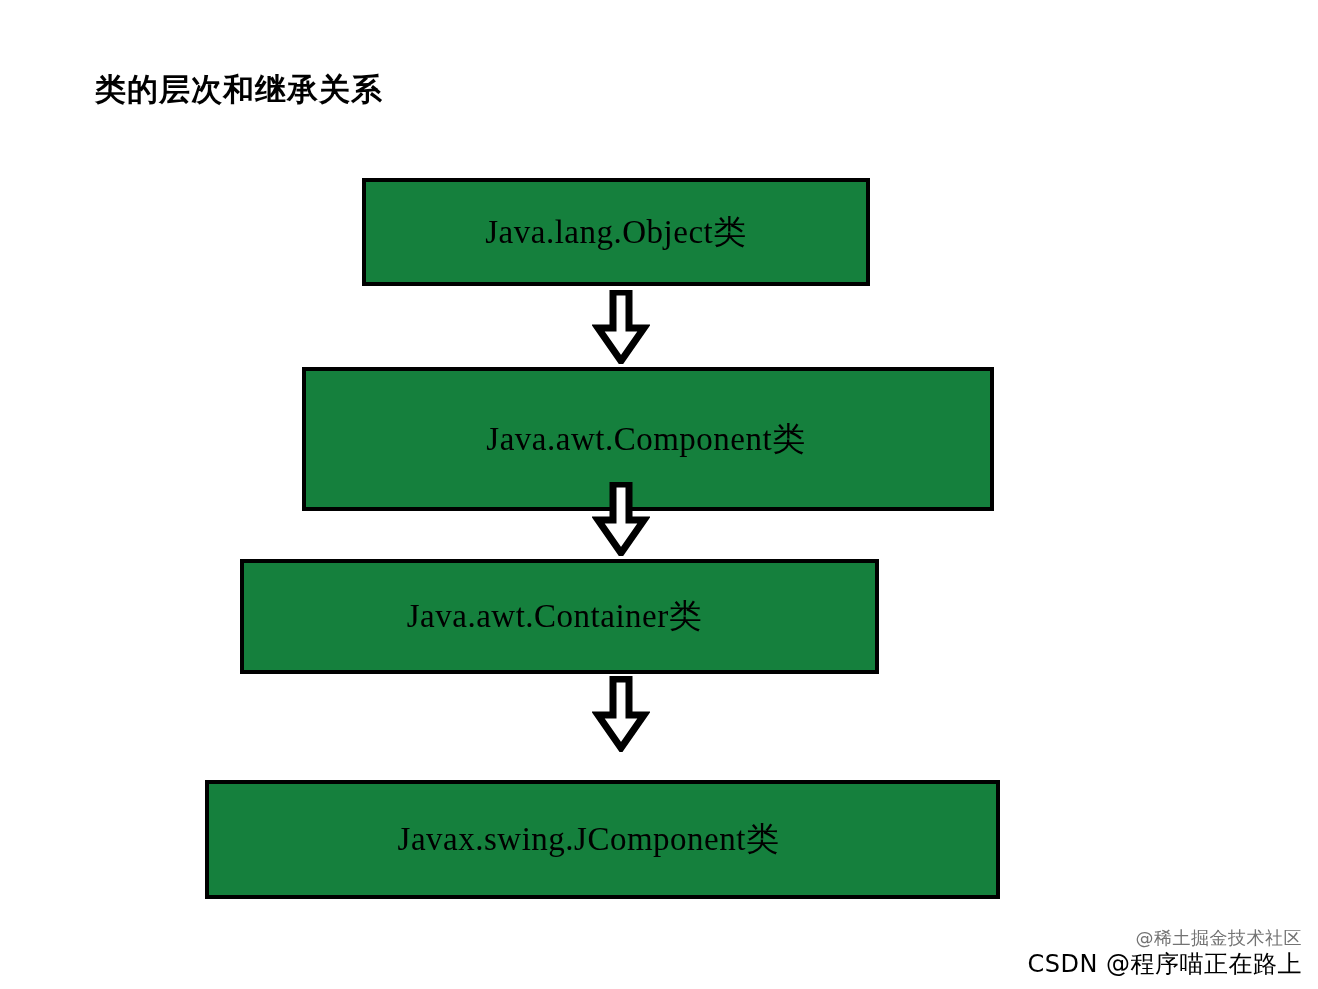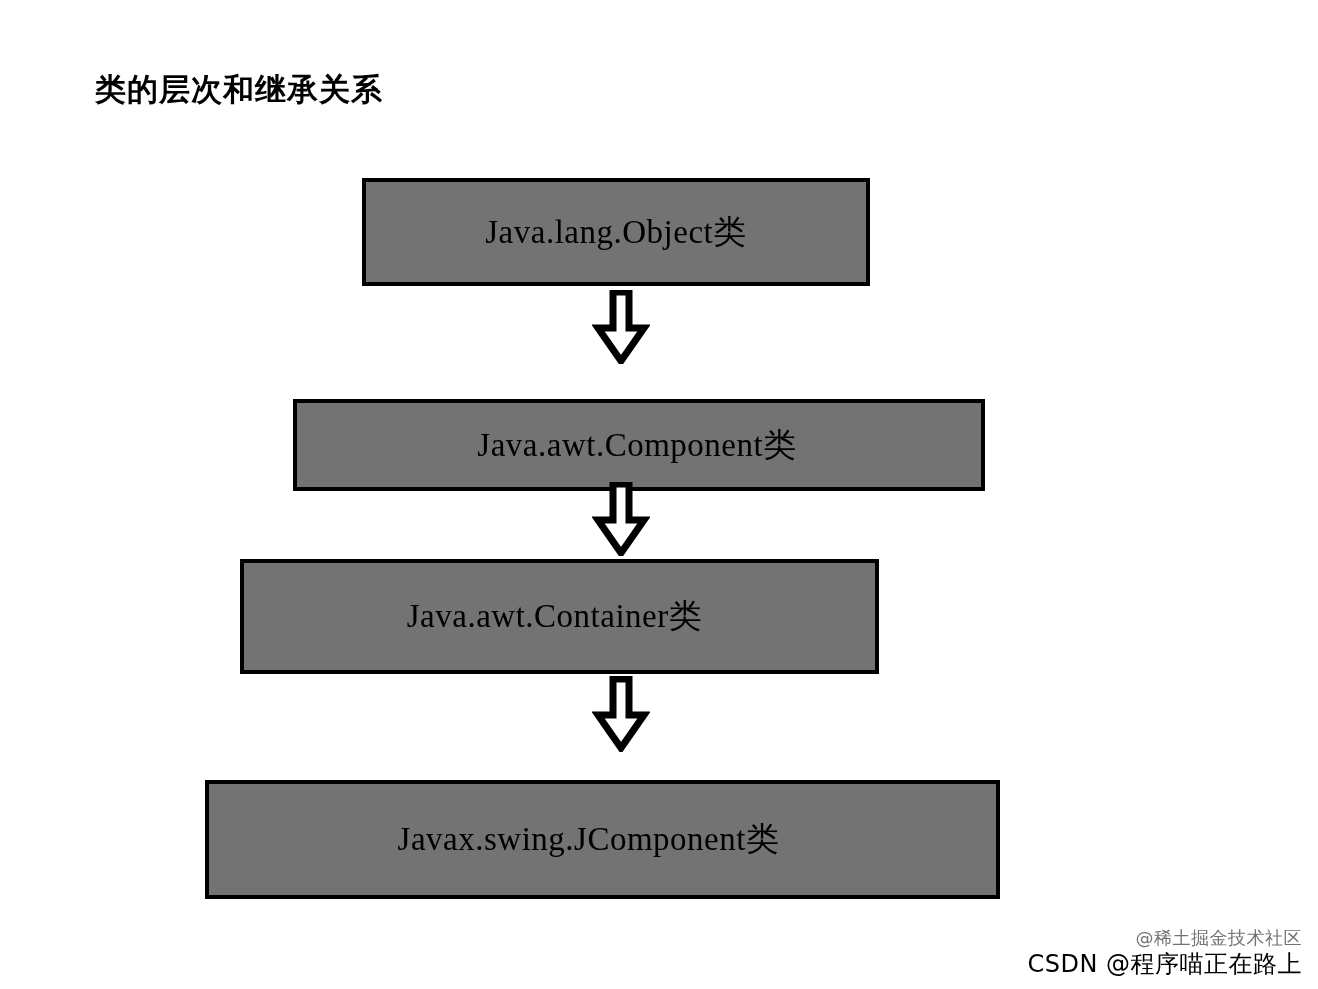--- a/index.html
+++ b/index.html
@@ -31,21 +31,21 @@
     color: #000000;
     letter-spacing: 1px;
     white-space: nowrap;
     line-height: 1.1;
   }
 
   
   .node-box {
     position: absolute;
     box-sizing: border-box;
-    background: #737373;
+    background: #15803d;
     border: 4px solid #000000;
     display: flex;
     align-items: center;
     justify-content: center;
   }
   .node-label {
     font-family: "Liberation Serif", "DejaVu Serif", serif;
     font-size: 33px;
     font-weight: 400;
     color: #000000;
@@ -53,21 +53,21 @@
     letter-spacing: 0.5px;
   }
 
   
   #node-object {
     left: 362px;  top: 178px;  width: 508px;  height: 108px;
   }
   #node-object .node-label { transform: translateX(0px); }
 
   #node-component {
-    left: 293px;  top: 367px;  width: 692px;  height: 92px; margin-top: 32px;
+    left: 302px;  top: 367px;  width: 692px;  height: 144px;
   }
   #node-component .node-label { transform: translateX(-2px); }
 
   #node-container {
     left: 240px;  top: 559px;  width: 639px;  height: 115px;
   }
   #node-container .node-label { transform: translateX(-5px); }
 
   #node-jcomponent {
     left: 205px;  top: 780px;  width: 795px;  height: 119px;

